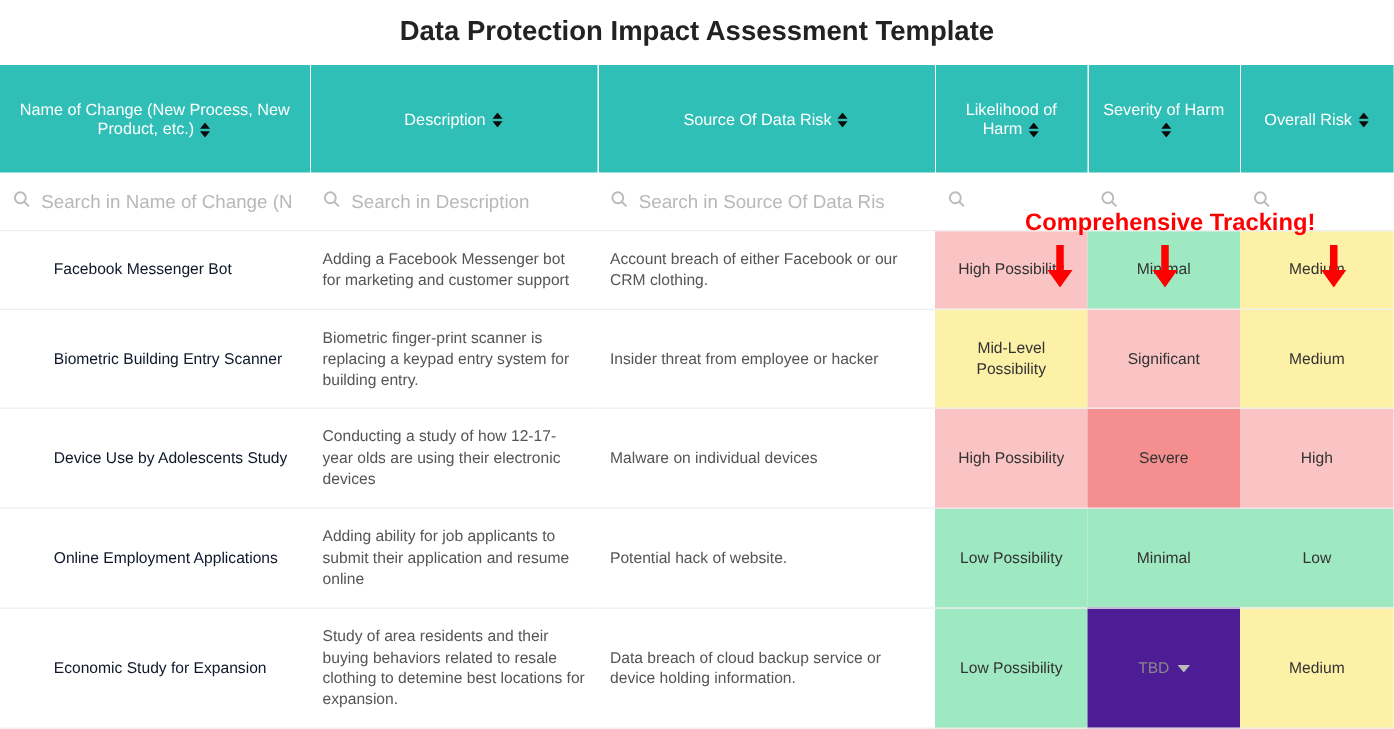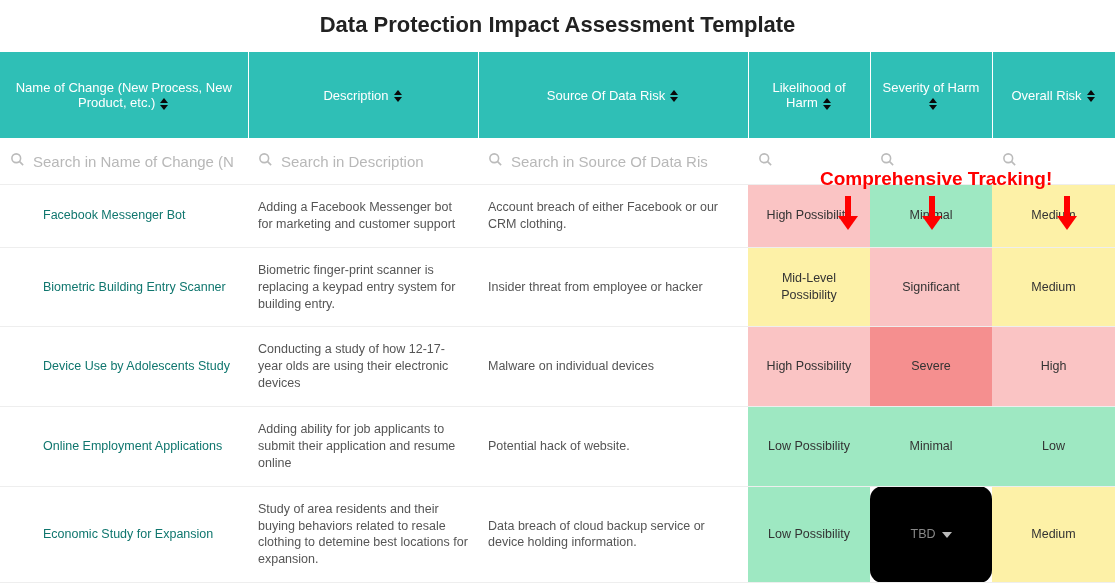--- a/index.html
+++ b/index.html
@@ -7,27 +7,27 @@
 .title { text-align: center; font-size: 22px; font-weight: 600; padding: 12px 0 14px; color: #222; }
 table { width: 100%; border-collapse: collapse; table-layout: fixed; }
 th { background: #2fbfb6; color: #fff; font-weight: 500; font-size: 13px; padding: 28px 10px; position: relative; border-right: 1px solid rgba(255,255,255,0.06); }
 th .sort { display: inline-block; margin-left: 4px; }
 th .sort svg { vertical-align: middle; }
 .search-row td { padding: 14px 10px; border-bottom: 1px solid #eee; background: #fff; vertical-align: middle; margin-top: 29px; }
 .search-wrap { display: flex; align-items: center; gap: 8px; color: #aaa; }
 .search-wrap input { border: none; outline: none; font-size: 15px; color: #666; width: 100%; background: transparent; }
 .search-wrap input::placeholder { color: #b8b8b8; }
 tbody.data td { padding: 14px 10px; border-bottom: 1px solid #eee; vertical-align: middle; font-size: 12.5px; color: #555; line-height: 1.35; }
-tbody.data td.name { color: #0f766e; padding-left: 43px; }
+tbody.data td.name { color: #0f172a; padding-left: 43px; }
 tbody.data td.cell { text-align: center; font-size: 12.5px; color: #333; }
 .c-green { background: #9ee8c2; }
 .c-yellow { background: #fdf1a7; }
 .c-pink { background: #fac4c4; }
 .c-red { background: #f58f8f; margin-left: 24px; }
-.c-white { background: #000000; border-radius: 13px; }
+.c-white { background: #4c1d95; }
 .tbd { display: inline-flex; align-items: center; gap: 6px; color: #888; }
 .ann-label { position: absolute; color: #ff0000; font-weight: 700; font-size: 19px; top: 168px; left: 820px; white-space: nowrap; }
 .arrow { position: absolute; }
 .arrow svg { display: block; }
 .col-name { width: 248px; }
 .col-desc { width: 230px; }
 .col-src { width: 270px; }
 .col-like { width: 122px; }
 .col-sev { width: 122px; }
 .col-over { width: 123px; }

